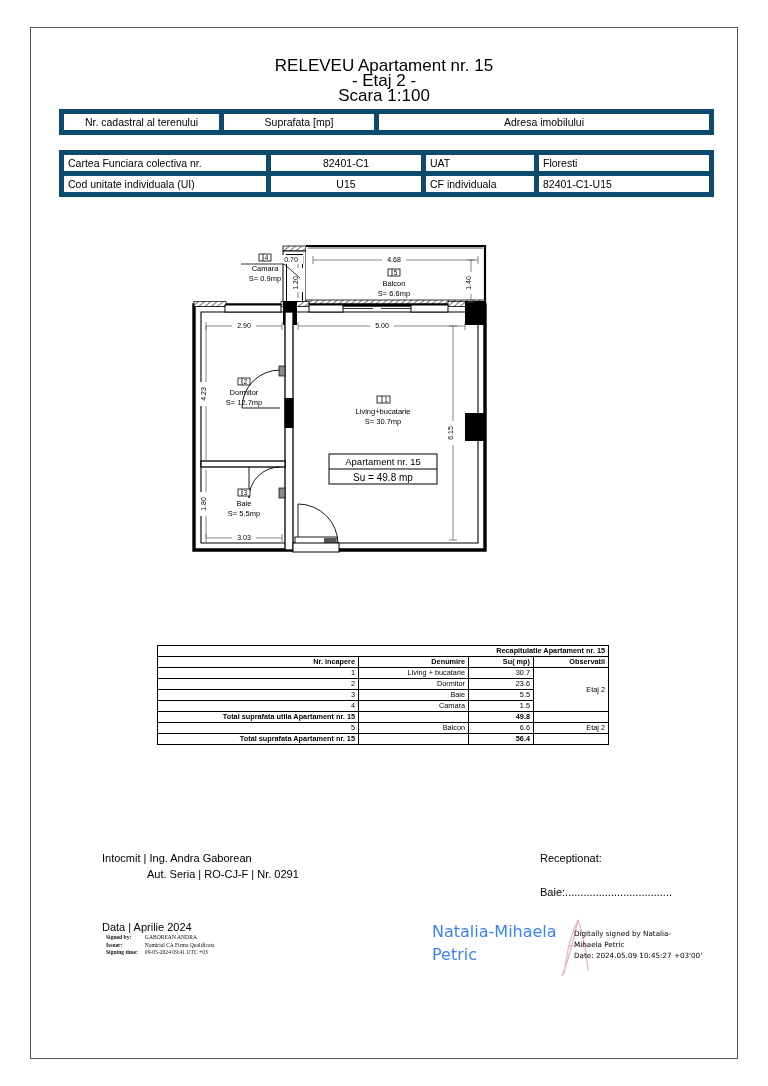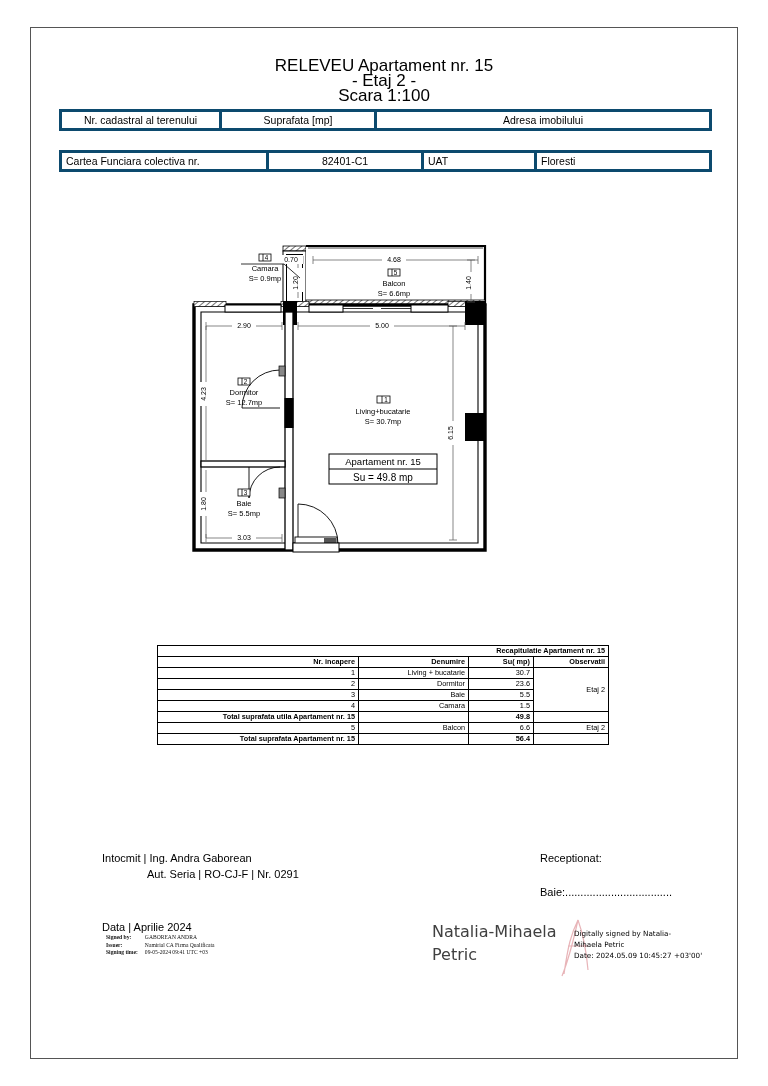--- a/index.html
+++ b/index.html
@@ -38,21 +38,21 @@
   .title-block div { white-space: nowrap; }
 
   
   .hdr-table {
     position: absolute;
     border-collapse: collapse;
     font-size: 10.5px;
     table-layout: fixed;
   }
   .hdr-table td {
-    border: 3px solid #0c4a6e;
+    border: 5px solid #0c4a6e;
     padding: 1px 4px;
     height: 14px;
     line-height: 13px;
     white-space: nowrap;
     overflow: hidden;
   }
   .c { text-align: center; }
   .l { text-align: left; }
 
   #table-identification { left: 59px; top: 109px; width: 650px; }
@@ -140,21 +140,21 @@
     height: 60px;
   }
   #sig-name {
     position: absolute;
     left: 0px;
     top: 0px;
     width: 135px;
     font-family: "DejaVu Sans", sans-serif;
     font-size: 16px;
     line-height: 23px;
-    color: #404040;
+    color: #3b82f6;
   }
   #sig-details {
     position: absolute;
     left: 142px;
     top: 8px;
     width: 130px;
     font-family: "DejaVu Sans", sans-serif;
     font-size: 7.2px;
     line-height: 11px;
     color: #000;
@@ -199,20 +199,26 @@
       <col style="width:155px">
       <col style="width:113px">
       <col style="width:175px">
   </colgroup>
   <tbody>
     <tr>
       <td class="l">Cartea Funciara colectiva nr.</td>
       <td class="c">82401-C1</td>
       <td class="l">UAT</td>
       <td class="l">Floresti</td>
+    </tr>
+    <tr>
+      <td class="l">Cod unitate individuala (UI)</td>
+      <td class="c">U15</td>
+      <td class="l">CF individuala</td>
+      <td class="l">82401-C1-U15</td>
     </tr>
   </tbody>
 </table>
 
 <div id="floorplan">
 <svg width="420" height="340" viewBox="0 0 420 340" xmlns="http://www.w3.org/2000/svg">
   <defs>
     <pattern id="hatchpat" width="4" height="4" patternUnits="userSpaceOnUse" patternTransform="rotate(50)">
       <rect width="4" height="4" fill="#fff"></rect>
       <line x1="0" y1="0" x2="0" y2="4" stroke="#000" stroke-width="1.1"></line>

